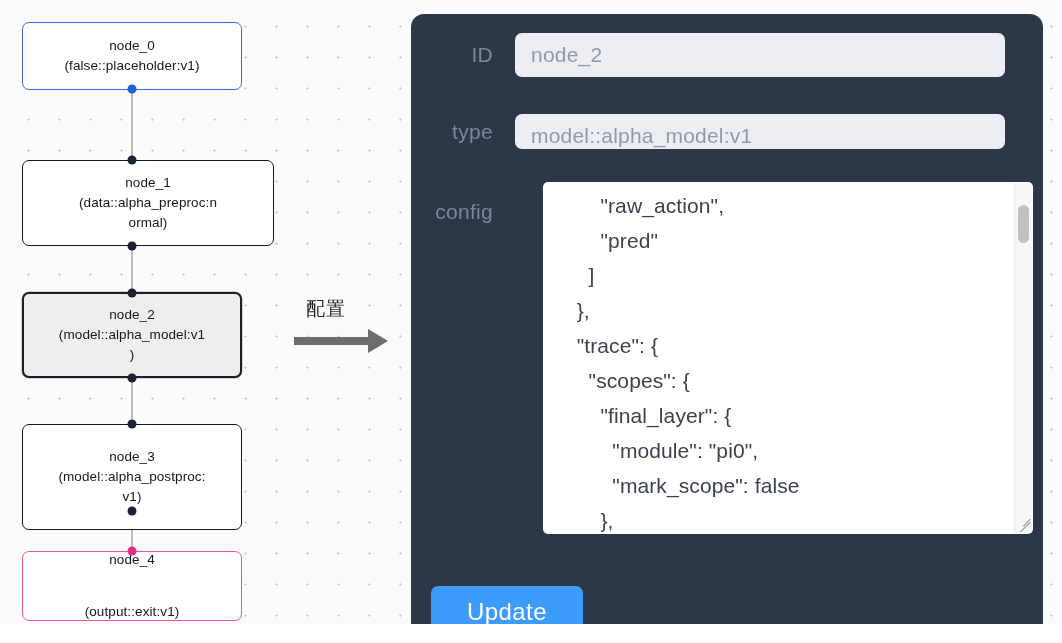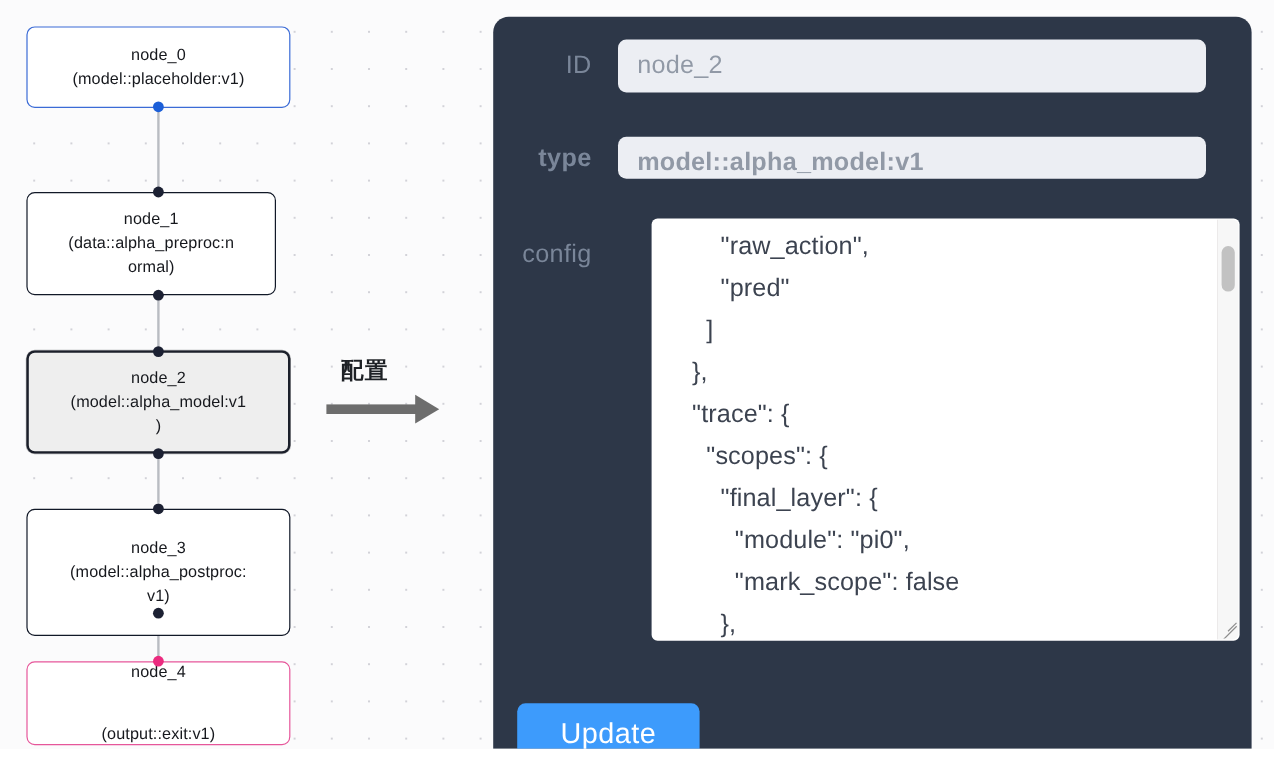--- a/index.html
+++ b/index.html
@@ -74,25 +74,24 @@
   .edge {
     position: absolute;
     width: 2px;
     background: #b9bcc2;
     transform: translateX(-50%);
   }
 
   
   #transfer-group {
     position: absolute;
-    left: 272px;
+    left: 294px;
     top: 296px;
     width: 110px;
     height: 64px;
-    font-weight: bold;
   }
   #transfer-label {
     position: absolute;
     left: 12px;
     top: 0;
     font-size: 19px;
     color: #1e2126;
     letter-spacing: 1px;
     font-family: "DejaVu Sans", "Liberation Sans", sans-serif;
   }
@@ -148,21 +147,21 @@
     border-radius: 7px;
     color: #9199a6;
     font-size: 21px;
     padding: 0 16px;
     letter-spacing: .2px;
     font-family: "Liberation Sans", "DejaVu Sans", sans-serif;
     outline: none;
   }
 
   #row-id    { left: 0;  top: 19px; }
-  #row-type  { left: 0;  top: 100px; font-weight: bold; }
+  #row-type  { left: 0;  top: 100px; }
   #row-config{ left: 0;  top: 168px; align-items: flex-start; gap: 28px; }
 
   #input-id   { width: 490px; height: 44px; line-height: 44px; }
   #input-type { width: 490px; height: 35px; line-height: 44px; }
 
   #config-label { padding-top: 18px; }
 
   
   #config-textarea-wrap {
     position: relative;
@@ -262,25 +261,25 @@
 
   <div id="flow-canvas">
 
     <div class="edge" style="left:132px; top:89px; height:72px;"></div>
     <div class="edge" style="left:132px; top:245px; height:48px;"></div>
     <div class="edge" style="left:132px; top:377px; height:42px;"></div>
     <div class="edge" style="left:132px; top:511px; height:39px;"></div>
 
     <div class="node input" style="left:22px; top:22px; width:220px; height:68px;">
       <div class="nlabel">node_0</div>
-      <div class="nlabel">(model::placeholder:v1)</div>
+      <div class="nlabel">(false::placeholder:v1)</div>
     </div>
     <div class="handle blue" style="left:132px; top:89px;"></div>
 
-    <div class="node" style="left:22px; top:160px; width:208px; height:86px;">
+    <div class="node" style="left:22px; top:160px; width:252px; height:86px;">
       <div class="nlabel">node_1</div>
       <div class="nlabel">(data::alpha_preproc:n
 ormal)</div>
     </div>
     <div class="handle" style="left:132px; top:160px;"></div>
     <div class="handle" style="left:132px; top:246px;"></div>
 
     <div class="node selected" style="left:22px; top:292px; width:220px; height:86px;">
       <div class="nlabel">node_2</div>
       <div class="nlabel">(model::alpha_model:v1

